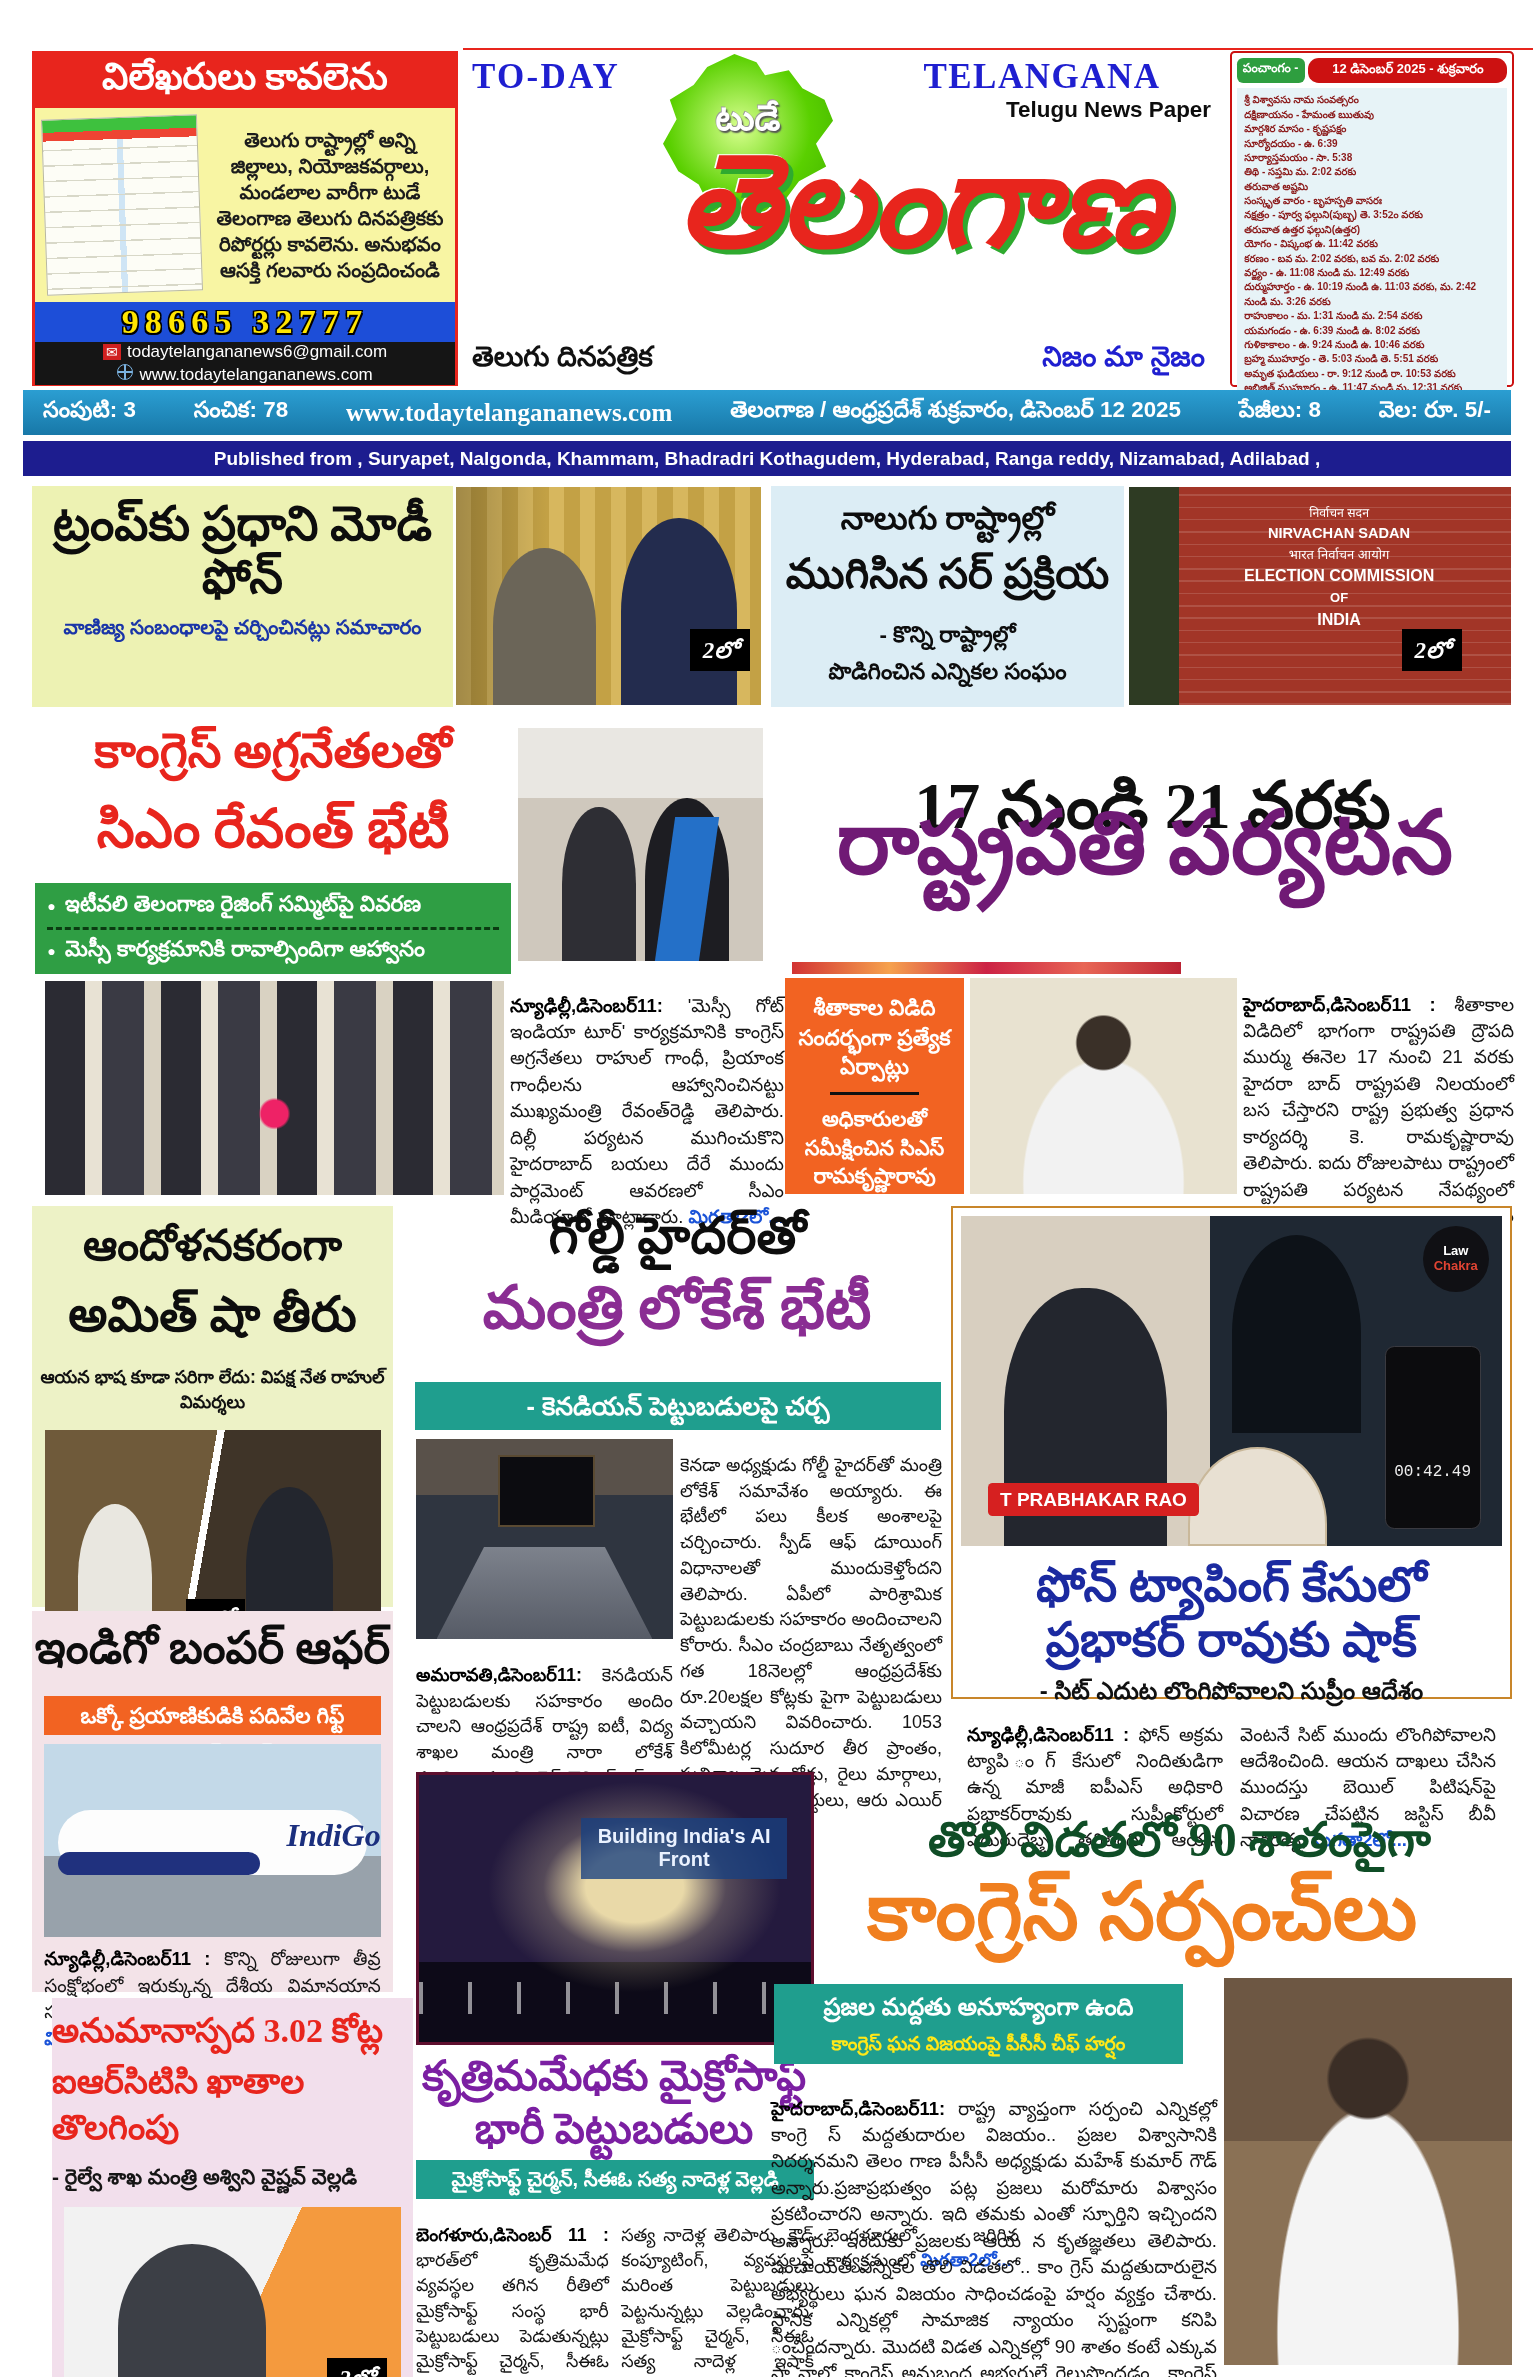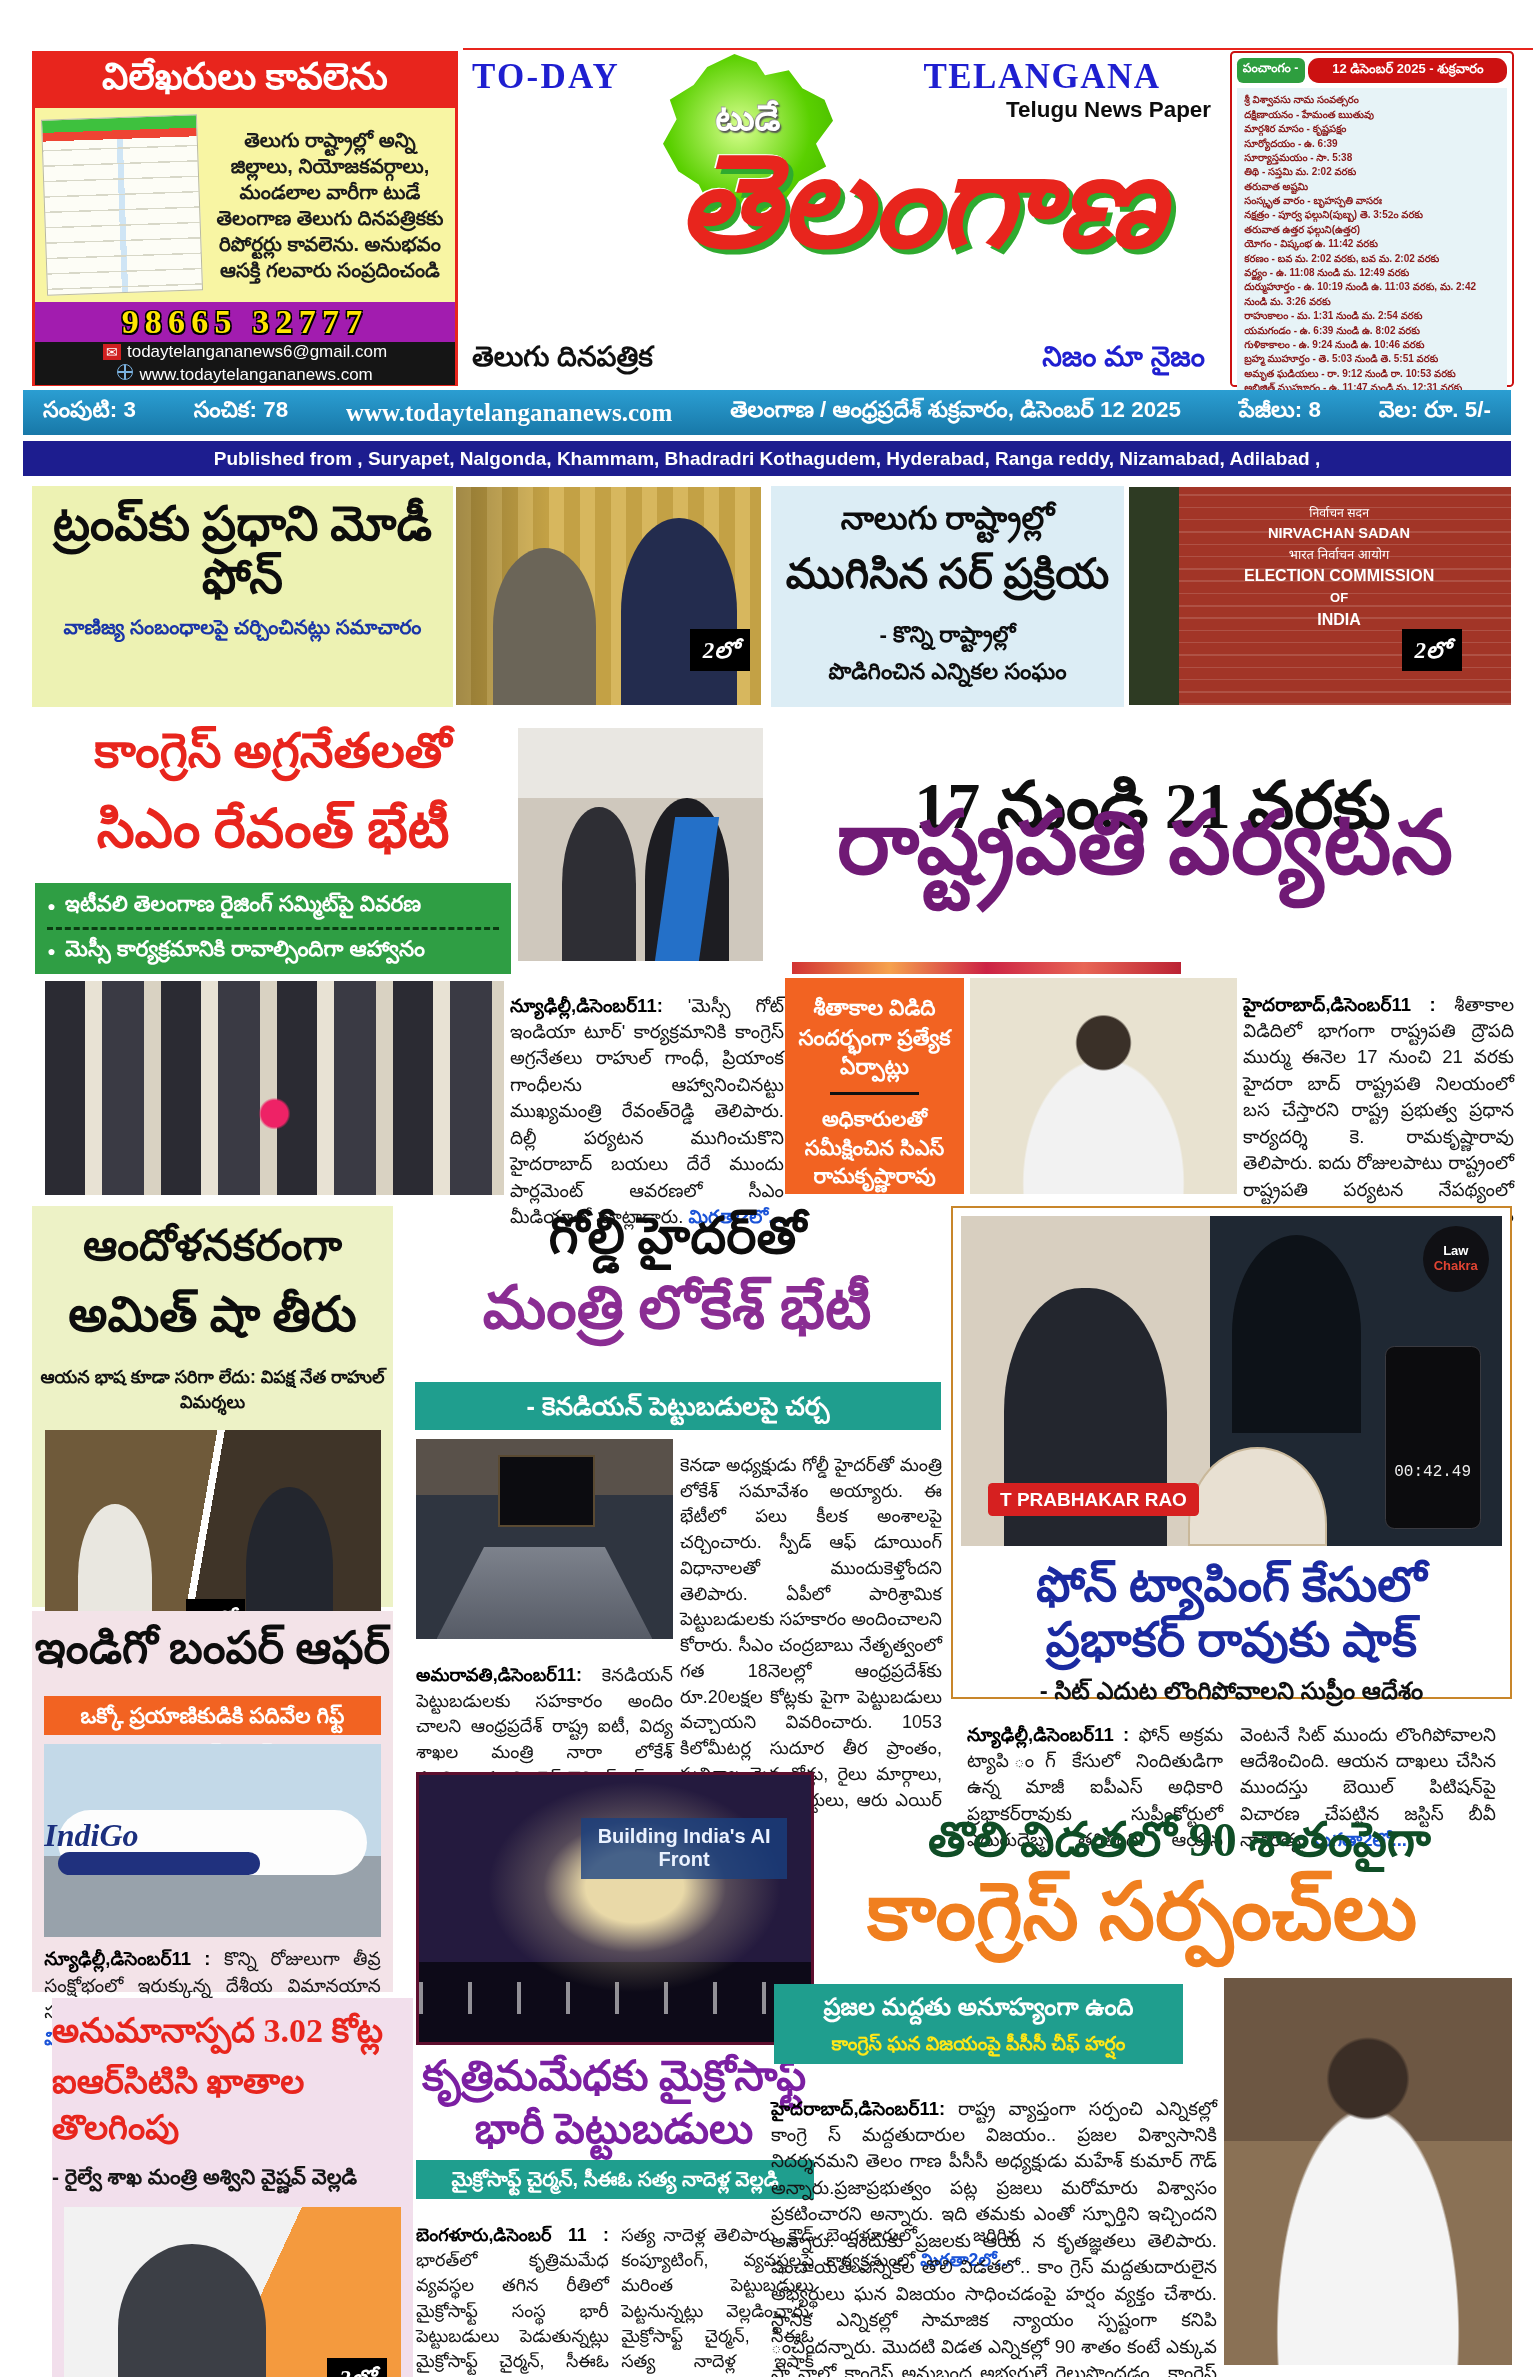--- a/index.html
+++ b/index.html
@@ -17,21 +17,21 @@
   #ad-box{left:32px;top:51px;width:426px;height:335px;border:3.1px solid #e8251d;box-sizing:border-box;background:#f8f5a3;}
   #ad-header{height:54px;background:#e8251d;color:#fff;display:flex;align-items:center;justify-content:center;
              font:bold 37px "Liberation Serif",serif;}
   #ad-body{height:194px;display:flex;align-items:center;}
   #ad-paper{width:154px;height:174px;margin:6.2px 4.6px 6.2px 9.3px;background:#fdfdf6;border:0.8px solid #b9b9a0;
             transform:rotate(-2deg);
             background-image:linear-gradient(180deg,#3ec13e 0 7%,#e43 7% 12%,transparent 12%),
             repeating-linear-gradient(180deg,transparent 0 14px,#d8d8c8 14px 15.4px),
             linear-gradient(90deg,transparent 0 48%,#cfe5f5 48% 52%,transparent 52%);}
   #ad-text{flex:1;font-weight:bold;font-size:20px;line-height:1.3;color:#1c1c1c;text-align:center;padding:0 7.7px;}
-  #ad-phone{height:40px;background:#a21caf;display:flex;align-items:center;justify-content:center;}
+  #ad-phone{height:40px;background:#1d4ed8;display:flex;align-items:center;justify-content:center;}
   #ad-phone span{color:#ffe500;font:bold 34px "Liberation Serif",serif;letter-spacing:6.2px;
                  text-shadow:-1.5px -1.5px 0 #000,1.5px -1.5px 0 #000,-1.5px 1.5px 0 #000,1.5px 1.5px 0 #000;}
   #ad-contact{height:43px;background:#151515;color:#fff;display:flex;flex-direction:column;
               align-items:center;justify-content:center;font-size:17px;line-height:1.2;gap:1.5px;}
   .mail-ic{color:#fff;background:#d02020;padding:0 3.1px;margin-right:6.2px;font-size:14px;}
   .globe-ic{display:inline-block;width:14px;height:14px;border:1.5px solid #7ab2e0;border-radius:50%;margin-right:6.2px;
             background:linear-gradient(90deg,transparent 45%,#7ab2e0 45% 55%,transparent 55%),
                        linear-gradient(0deg,transparent 45%,#7ab2e0 45% 55%,transparent 55%);}
   
   #mast-line{left:463px;top:48px;width:1070px;height:2.3px;background:#e8251d;}
@@ -123,21 +123,21 @@
               background:linear-gradient(100deg,#6f5a3a 0 46%,#fff 46% 48%,#3f3428 48%);}
   #amit-photo .rg{position:absolute;left:10%;bottom:0;width:22%;height:66%;border-radius:50% 50% 0 0;background:#e9e7e0;}
   #amit-photo .as{position:absolute;right:14%;bottom:0;width:26%;height:74%;border-radius:50% 50% 0 0;background:#23262e;}
   #indigo-panel{left:32px;top:1611px;width:361px;height:381px;background:#f3e3e8;text-align:center;}
   #indigo-head{padding-top:10.8px;font:bold 45px "Liberation Serif",serif;color:#0d0d0d;}
   #indigo-band{margin:10.8px 12.3px 0;height:39px;background:#f26322;color:#fff;font-weight:bold;font-size:21.6px;line-height:39px;}
   #indigo-photo{position:relative;margin:9.3px 12.3px 0;height:193px;
                 background:linear-gradient(180deg,#c3d9e8 0 58%,#98a2ab 58%);}
   #indigo-photo .fus{position:absolute;left:4%;top:34%;width:92%;height:34%;background:#fdfdfd;border-radius:46px;}
   #indigo-photo .belly{position:absolute;left:4%;top:56%;width:60%;height:12%;background:#20317e;border-radius:31px;}
-  #indigo-logo{position:absolute;left:0;top:38%;width:100%;text-align:left;
+  #indigo-logo{position:absolute;left:0;top:38%;width:100%;text-align:right;
                font:bold italic 32px "Liberation Serif",serif;color:#1b2f7e;}
   #indigo-body{margin:9.3px 12.3px 0;text-align:justify;}
   #irctc-panel{left:32px;top:1998px;width:361px;height:379px;background:#f2dfec;margin-left:20px;}
   #irctc-h1{padding-top:14px;font:bold 34px "Liberation Serif",serif;color:#e8251d;}
   #irctc-h2{margin-top:4.6px;font:bold 34px "Liberation Serif",serif;color:#e8251d;}
   #irctc-sub{margin-top:10.8px;font-weight:bold;font-size:21px;color:#151515;}
   #irctc-photo{position:relative;margin:12.3px 12.3px 0;height:205px;
                background:linear-gradient(115deg,#f2f2f2 0 55%,#f49a3e 55%);}
   #irctc-photo .min{position:absolute;left:16%;bottom:0;width:44%;height:82%;border-radius:50% 50% 0 0;background:#3c3f46;}
   

